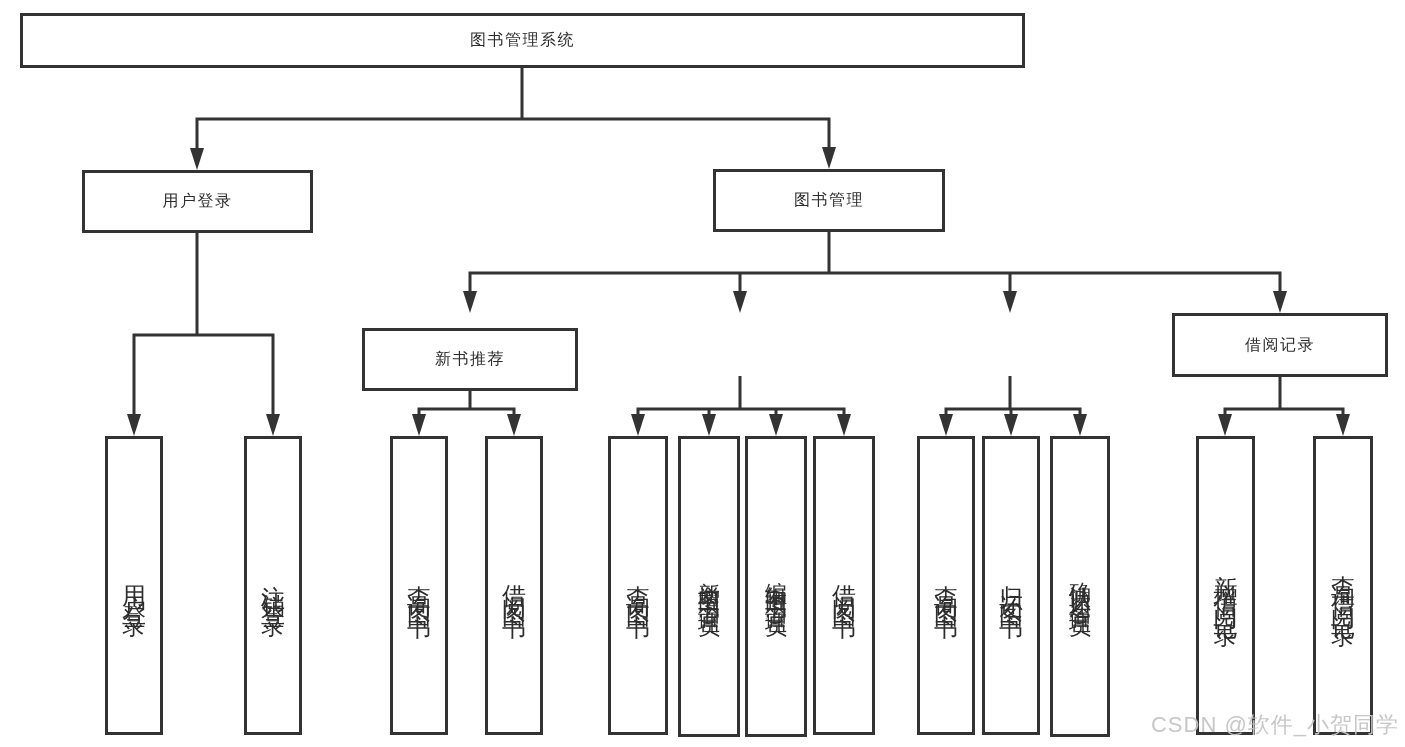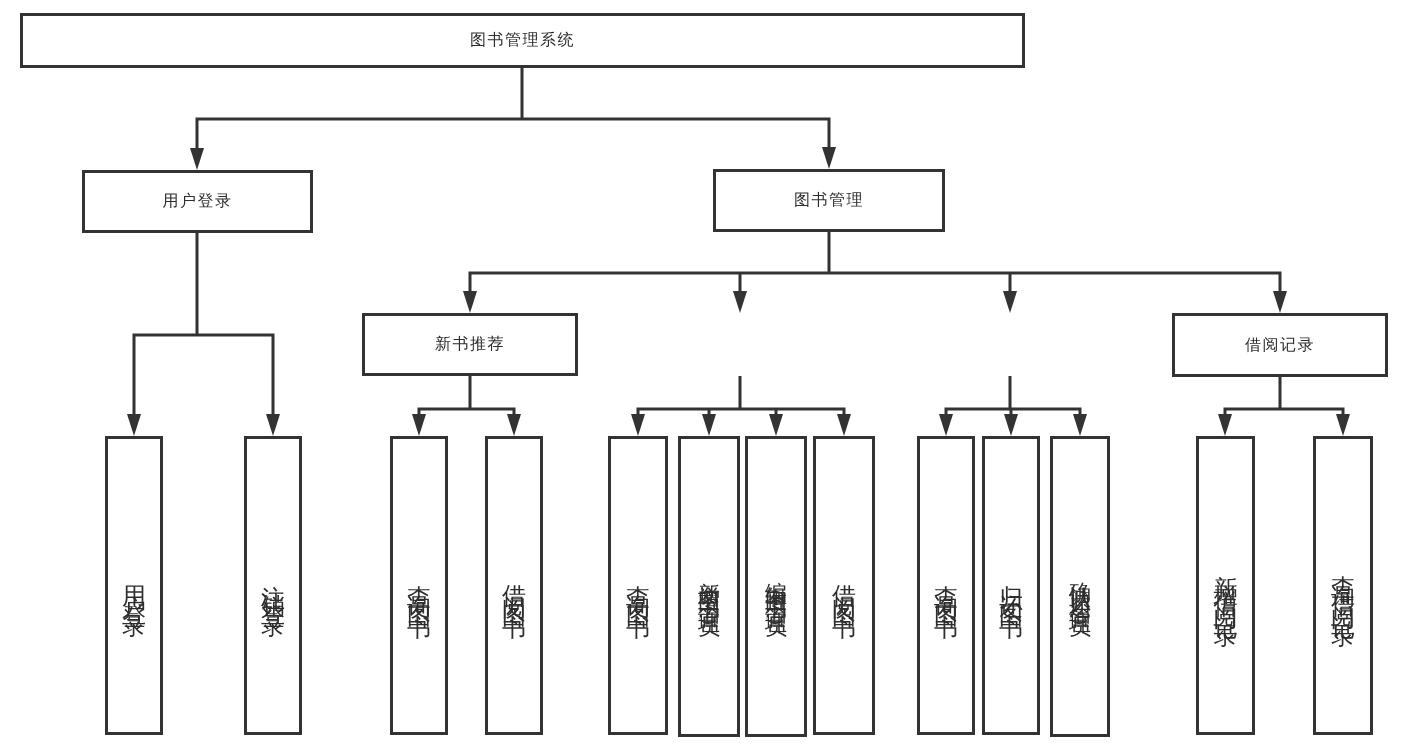--- a/index.html
+++ b/index.html
@@ -88,21 +88,21 @@
     <span class="lbl">图书管理系统</span>
   </div>
 
   <div class="node hbox" style="left:82px;top:170px;width:231px;height:63px">
     <span class="lbl">用户登录</span>
   </div>
   <div class="node hbox" style="left:713px;top:169px;width:232px;height:63px">
     <span class="lbl">图书管理</span>
   </div>
 
-  <div class="node hbox" style="left:362px;top:313px;width:216px;height:63px">
+  <div class="node hbox" style="left:362px;top:328px;width:216px;height:63px">
     <span class="lbl">新书推荐</span>
   </div>
   <div class="node hbox" style="left:1172px;top:313px;width:216px;height:64px">
     <span class="lbl">借阅记录</span>
   </div>
 
   <div class="node vbox" style="left:105px;top:436px;width:58px;height:299px">
     <span class="lbl">用户登录</span>
   </div>
   <div class="node vbox" style="left:244px;top:436px;width:58px;height:299px">
@@ -139,14 +139,15 @@
     <span class="lbl">确认归还（管理员）</span>
   </div>
 
   <div class="node vbox" style="left:1196px;top:436px;width:59px;height:299px">
     <span class="lbl">新增借阅记录</span>
   </div>
   <div class="node vbox" style="left:1313px;top:436px;width:60px;height:299px">
     <span class="lbl">查询借阅记录</span>
   </div>
 
+  <div id="watermark">CSDN @软件_小贺同学</div>
 
 </div>
 
 </body></html>

